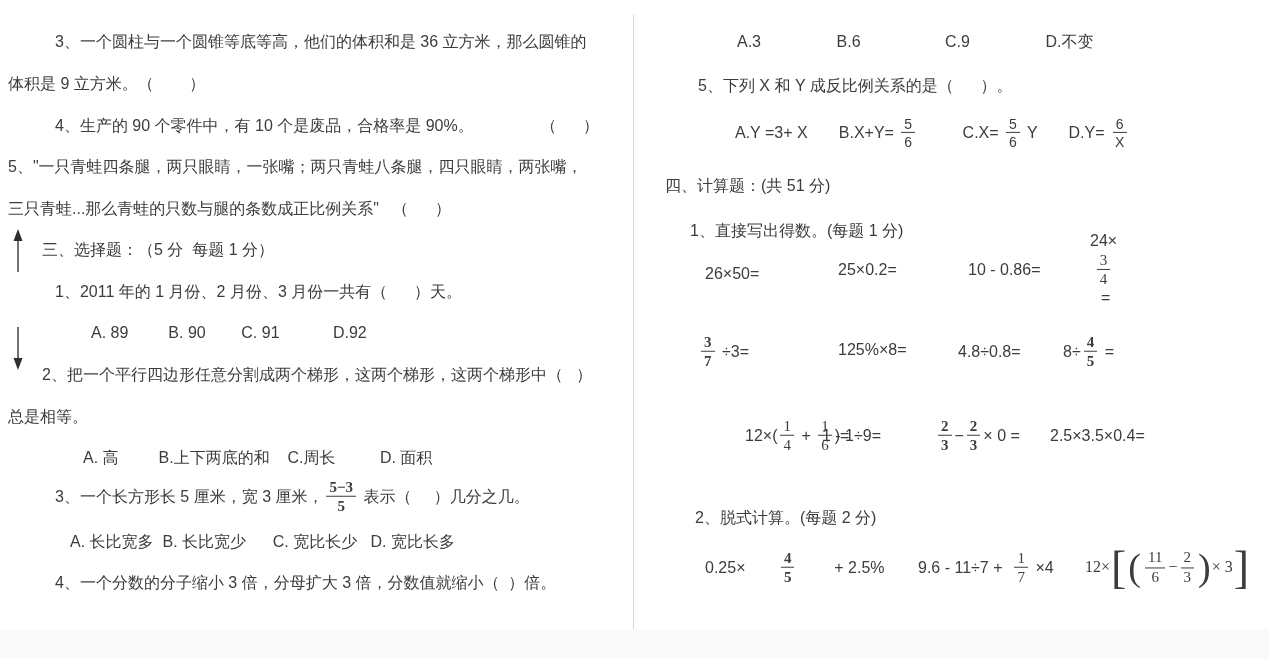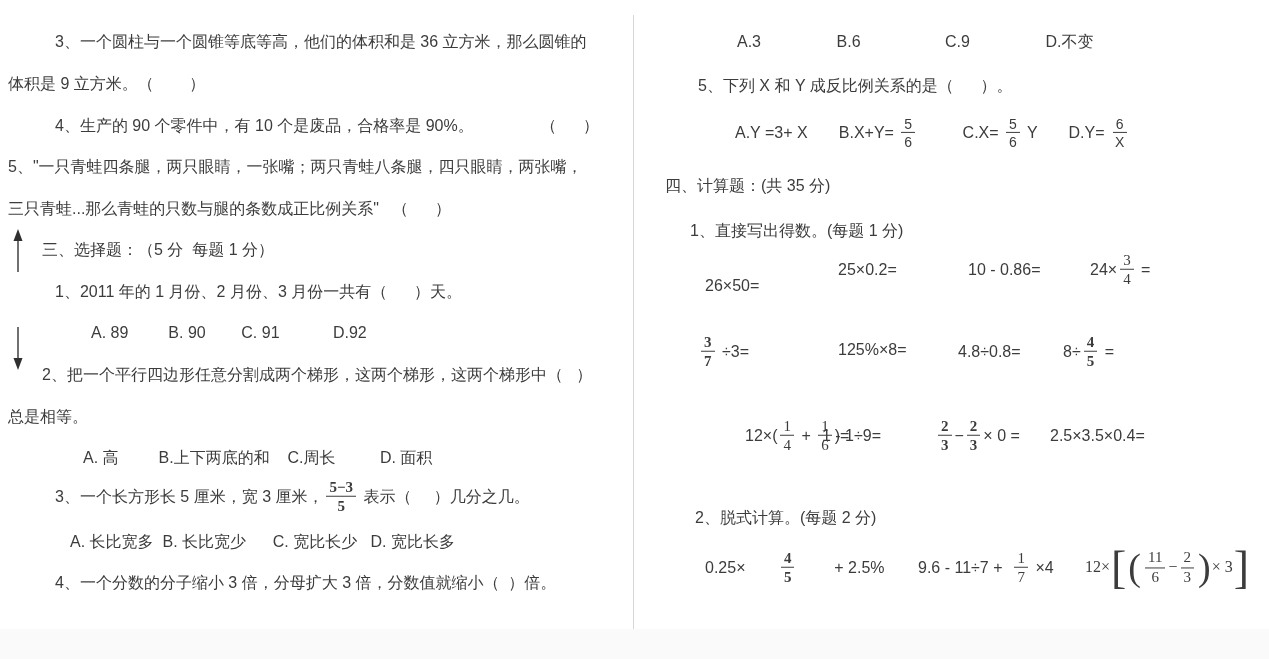--- a/index.html
+++ b/index.html
@@ -55,26 +55,26 @@
       <div class="line" style="top: 417px; left: 8px;"><span class="t">总是相等。</span></div>
       <div class="line" style="top: 458px; left: 83px;"><span class="t">A. 高         B.上下两底的和    C.周长          D. 面积</span></div>
       <div class="line" style="top: 497px; left: 55px;"><span class="t">3、一个长方形长 5 厘米，宽 3 厘米，</span><span class="frac serif bold"><span class="num">5−3</span><span class="den">5</span></span><span class="t"> 表示（     ）几分之几。</span></div>
       <div class="line" style="top: 542px; left: 70px;"><span class="t">A. 长比宽多  B. 长比宽少      C. 宽比长少   D. 宽比长多</span></div>
       <div class="line" style="top: 583px; left: 55px;"><span class="t">4、一个分数的分子缩小 3 倍，分母扩大 3 倍，分数值就缩小（  ）倍。</span></div>
     </div>
   <div class="col">
       <div class="line" style="top: 42px; left: 737px;"><span class="t">A.3                 B.6                   C.9                 D.不变</span></div>
       <div class="line" style="top: 86px; left: 698px;"><span class="t">5、下列 X 和 Y 成反比例关系的是（      ）。</span></div>
       <div class="line" style="top: 133px; left: 735px;"><span class="t">A.Y =3+ X       B.X+Y= </span><span class="frac"><span class="num">5</span><span class="den">6</span></span><span class="t">          C.X= </span><span class="frac"><span class="num">5</span><span class="den">6</span></span><span class="t"> Y       D.Y= </span><span class="frac"><span class="num">6</span><span class="den">X</span></span></div>
-      <div class="line" style="top: 186px; left: 665px;"><span class="t">四、计算题：(共 35 分)</span></div>
+      <div class="line" style="top: 186px; left: 665px;"><span class="t">四、计算题：(共 51 分)</span></div>
       <div class="line" style="top: 231px; left: 690px;"><span class="t">1、直接写出得数。(每题 1 分)</span></div>
-      <div class="line" style="top: 286px; left: 705px;"><span class="t">26×50=</span></div>
+      <div class="line" style="top: 274px; left: 705px;"><span class="t">26×50=</span></div>
       <div class="line" style="top: 270px; left: 838px;"><span class="t">25×0.2=</span></div>
       <div class="line" style="top: 270px; left: 968px;"><span class="t">10 - 0.86=</span></div>
-      <div class="line" style="top: 270px; left: 1090px;"><span class="t">24×</span><span class="frac serif"><span class="num">3</span><span class="den">4</span></span><span class="t"> =</span></div>
+      <div class="line" style="top: 270px; left: 1090px; flex-direction: column;"><span class="t">24×</span><span class="frac serif"><span class="num">3</span><span class="den">4</span></span><span class="t"> =</span></div>
       <div class="line" style="top: 352px; left: 698px;"><span class="frac serif bold"><span class="num">3</span><span class="den">7</span></span><span class="t"> ÷3=</span></div>
       <div class="line" style="top: 350px; left: 838px; align-items: center;"><span class="t">125%×8=</span></div>
       <div class="line" style="top: 352px; left: 958px; justify-content: flex-end;"><span class="t">4.8÷0.8=</span></div>
       <div class="line" style="top: 352px; left: 1063px;"><span class="t">8÷</span><span class="frac serif bold"><span class="num">4</span><span class="den">5</span></span><span class="t"> =</span></div>
       <div class="line" style="top: 436px; left: 705px; margin-left: 40px;"><span class="t">12×(</span><span class="frac serif"><span class="num">1</span><span class="den">4</span></span><span class="t"> + </span><span class="frac serif"><span class="num">1</span><span class="den">6</span></span><span class="t">)=</span></div>
       <div class="line" style="top: 436px; left: 822px;"><span class="t">1 - 1÷9=</span></div>
       <div class="line" style="top: 436px; left: 935px;"><span class="frac serif bold"><span class="num">2</span><span class="den">3</span></span><span class="t">−</span><span class="frac serif bold"><span class="num">2</span><span class="den">3</span></span><span class="t">× 0 =</span></div>
       <div class="line" style="top: 436px; left: 1050px;"><span class="t">2.5×3.5×0.4=</span></div>
       <div class="line" style="top: 518px; left: 695px;"><span class="t">2、脱式计算。(每题 2 分)</span></div>
       <div class="line" style="top: 568px; left: 705px; gap: 28px;"><span class="t">0.25× </span><span class="frac serif bold"><span class="num">4</span><span class="den">5</span></span><span class="t">  + 2.5%</span></div>

